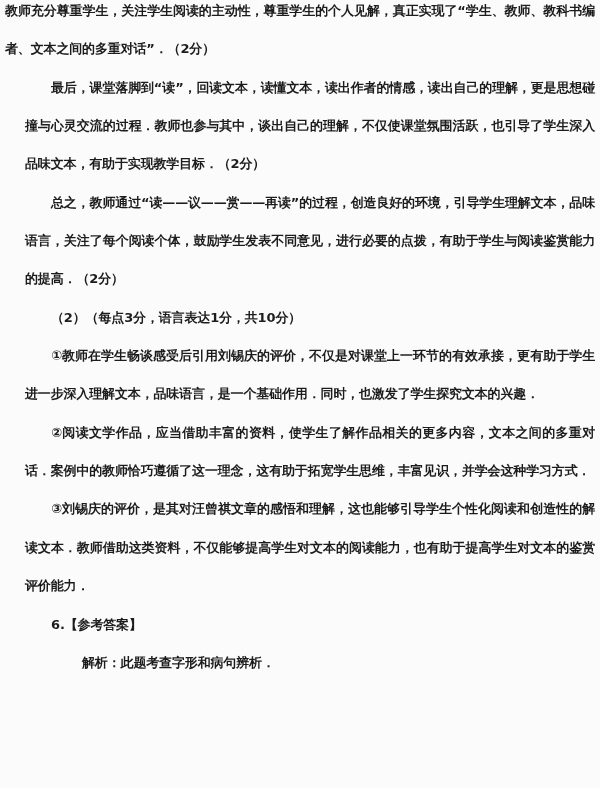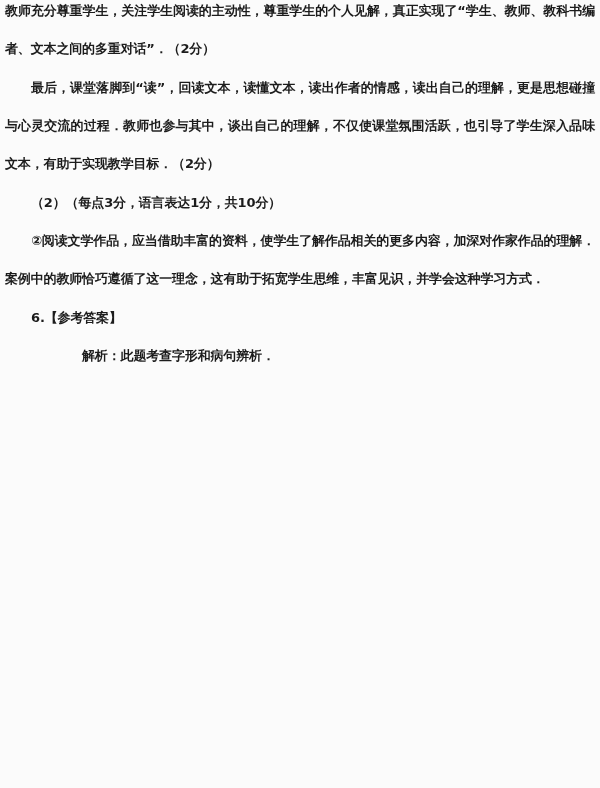--- a/index.html
+++ b/index.html
@@ -26,27 +26,30 @@
       text-align: justify;
     }
     .para {
       margin: 0;
       padding: 0;
       word-break: break-all;
       overflow-wrap: break-word;
       white-space: pre-line; 
     }
     .p-flush { text-indent: 0; }       
-    .p-indent { text-indent: 26px; }   
+    .p-indent { text-indent: 26px; margin-left: 20px; }   
     .p-deep  { text-indent: 77px; }    
   </style>
 </head>
 <body>
 
 <div class="doc">
   <p class="para p-flush">教师充分尊重学生，关注学生阅读的主动性，尊重学生的个人见解，真正实现了“学生、教师、教科书编者、文本之间的多重对话”．（2分）</p>
   <p class="para p-indent">最后，课堂落脚到“读”，回读文本，读懂文本，读出作者的情感，读出自己的理解，更是思想碰撞与心灵交流的过程．教师也参与其中，谈出自己的理解，不仅使课堂氛围活跃，也引导了学生深入品味文本，有助于实现教学目标．（2分）</p>
+  <p class="para p-indent">总之，教师通过“读——议——赏——再读”的过程，创造良好的环境，引导学生理解文本，品味语言，关注了每个阅读个体，鼓励学生发表不同意见，进行必要的点拨，有助于学生与阅读鉴赏能力的提高．（2分）</p>
   <p class="para p-indent">（2）（每点3分，语言表达1分，共10分）</p>
-  <p class="para p-indent">②阅读文学作品，应当借助丰富的资料，使学生了解作品相关的更多内容，加深对作家作品的理解．案例中的教师恰巧遵循了这一理念，这有助于拓宽学生思维，丰富见识，并学会这种学习方式．</p>
+  <p class="para p-indent">①教师在学生畅谈感受后引用刘锡庆的评价，不仅是对课堂上一环节的有效承接，更有助于学生进一步深入理解文本，品味语言，是一个基础作用．同时，也激发了学生探究文本的兴趣．</p>
+  <p class="para p-indent">②阅读文学作品，应当借助丰富的资料，使学生了解作品相关的更多内容，文本之间的多重对话．案例中的教师恰巧遵循了这一理念，这有助于拓宽学生思维，丰富见识，并学会这种学习方式．</p>
+  <p class="para p-indent">③刘锡庆的评价，是其对汪曾祺文章的感悟和理解，这也能够引导学生个性化阅读和创造性的解读文本．教师借助这类资料，不仅能够提高学生对文本的阅读能力，也有助于提高学生对文本的鉴赏评价能力．</p>
   <p class="para p-indent">6.【参考答案】</p>
   <p class="para p-deep">解析：此题考查字形和病句辨析．</p>
 
 </div>
 
 </body></html>

